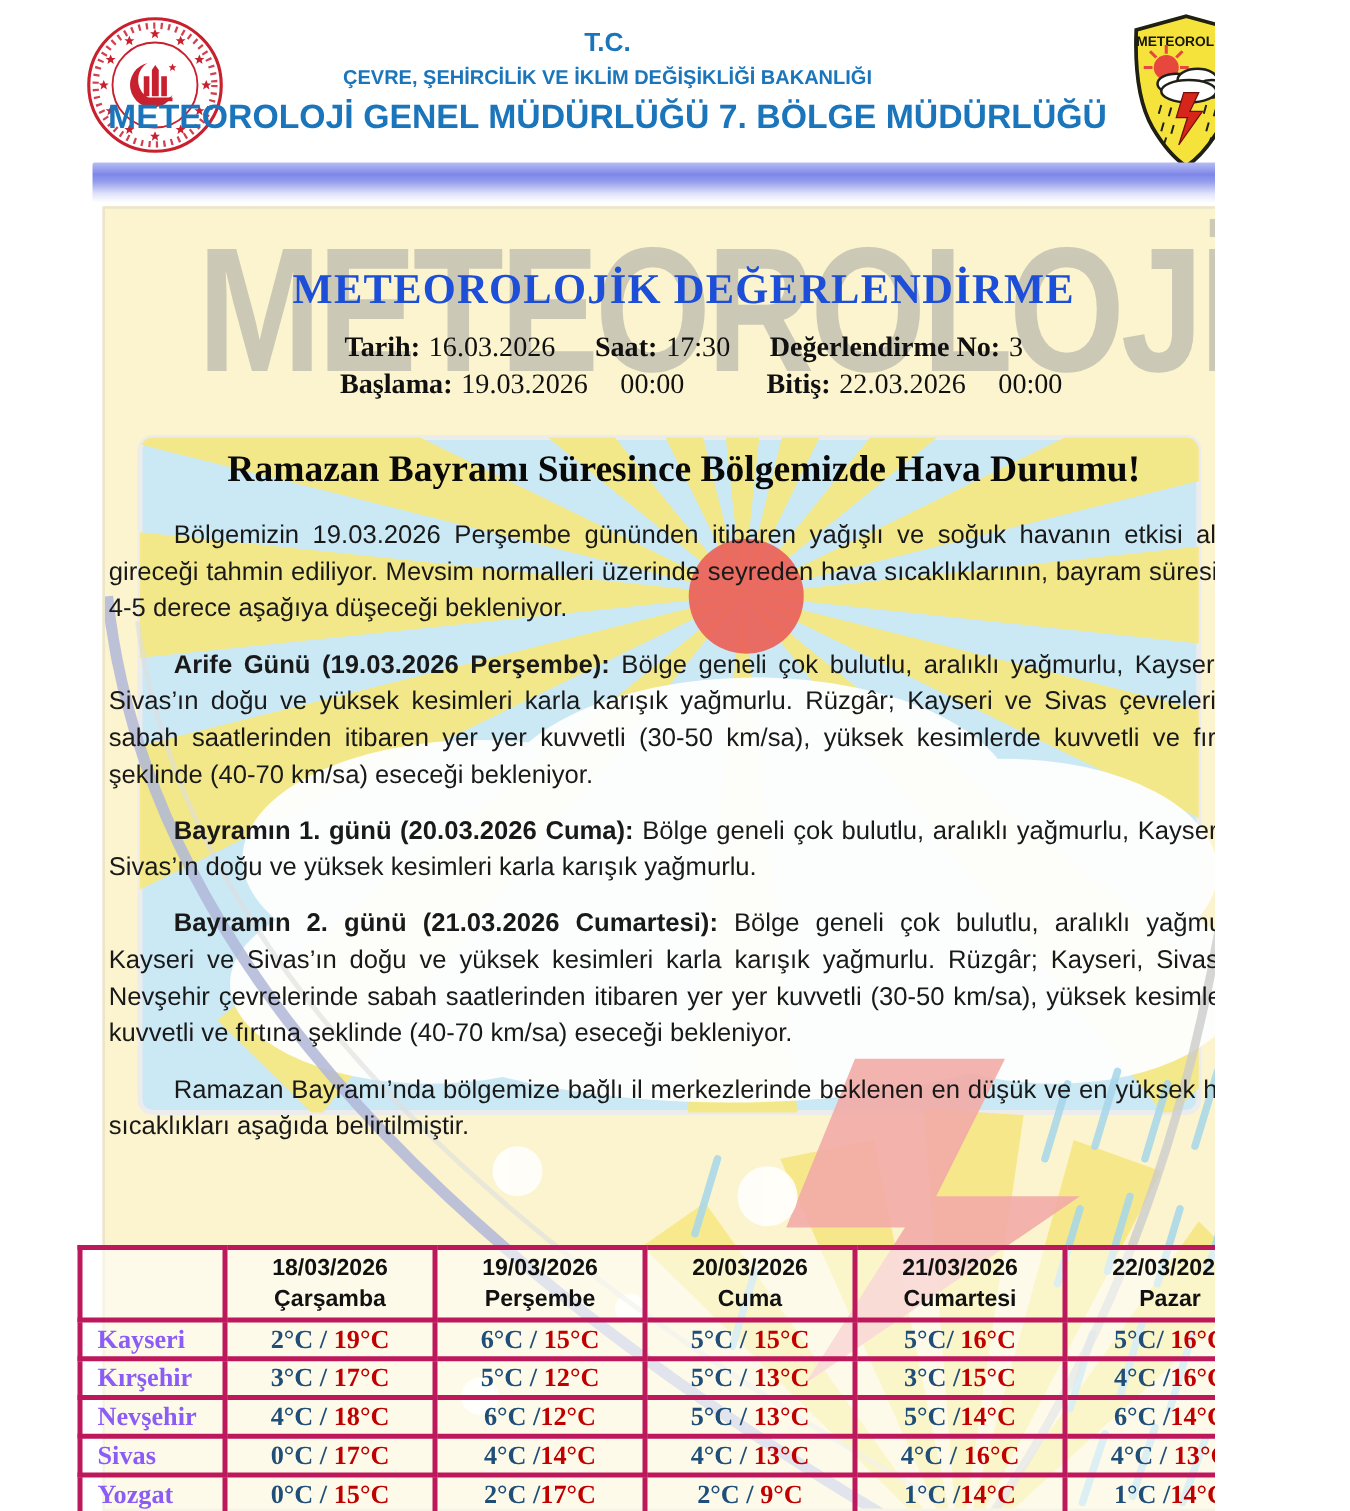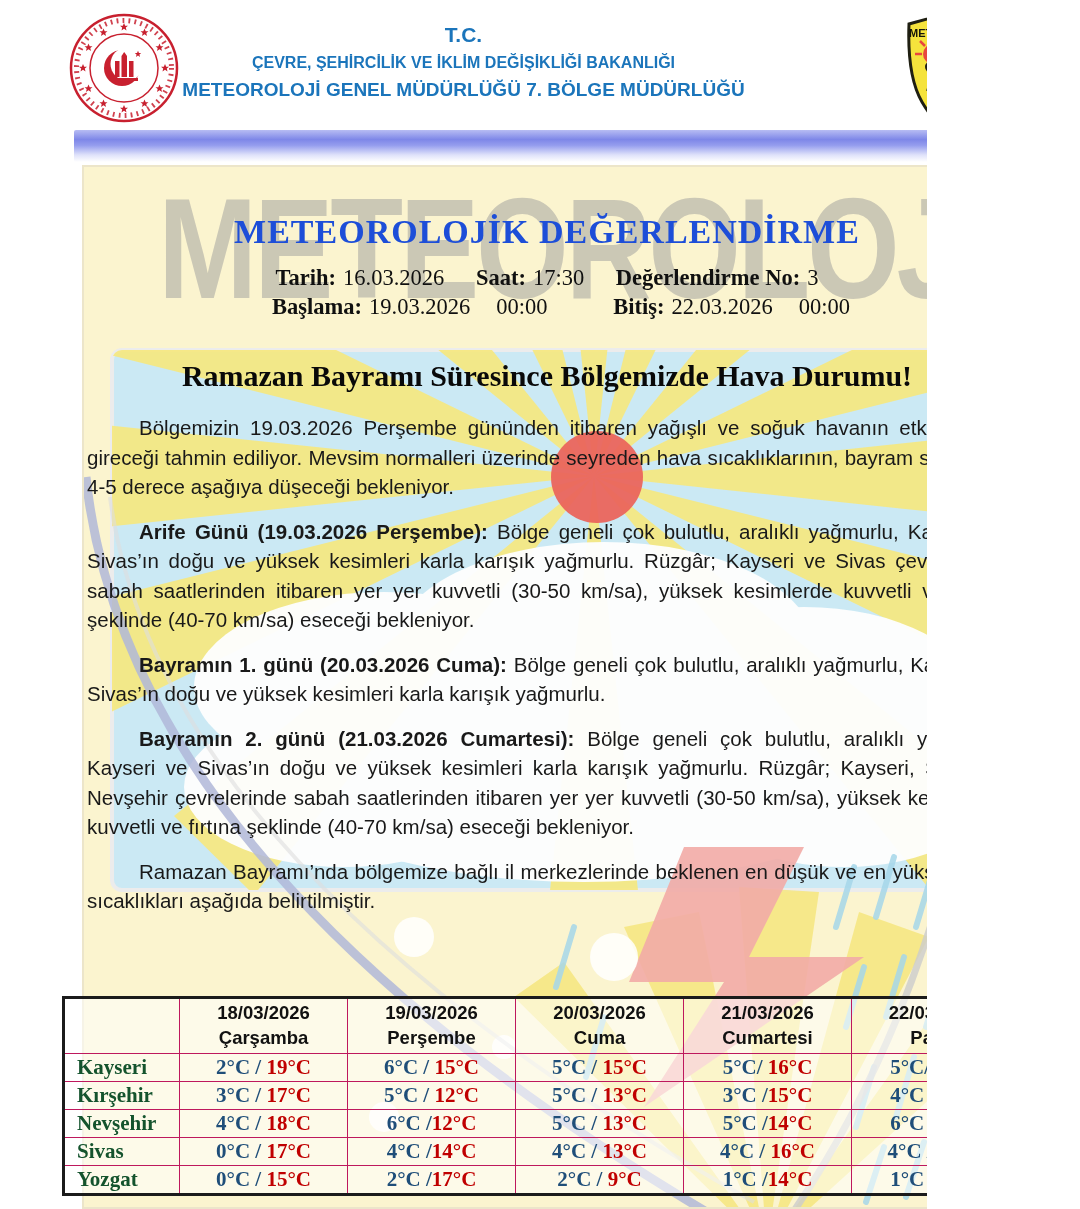--- a/index.html
+++ b/index.html
@@ -1,26 +1,26 @@
 <!DOCTYPE html>
 <html><head>
 <meta charset="utf-8">
 <style>
   html,body{margin:0;padding:0;background:#ffffff;}
   .page{position:relative;width:927px;height:1209px;background:#ffffff;overflow:hidden;
-        font-family:"Liberation Sans",sans-serif;}
+        font-family:"Liberation Sans",sans-serif;padding-left:45px;}
 
   
   .seal{position:absolute;left:68px;top:12px;width:112px;height:112px;}
   .met-logo{position:absolute;left:903px;top:10px;width:92px;height:126px;}
   .header-text{position:absolute;left:0;top:24px;width:100%;text-align:center;
                color:#1b75bb;font-weight:bold;line-height:1.0;}
   .ht1{font-size:21px;margin-bottom:10px;}
   .ht2{font-size:16px;margin-bottom:9px;}
-  .ht3{font-size:19px;}
+  .ht3{font-size:27px;}
   .gradient-bar{position:absolute;left:74px;top:130px;width:932px;height:32px;
       background:linear-gradient(to bottom,#b7bcf3 0%,#7e87e8 30%,#959dee 48%,#dfe2fa 78%,#ffffff 100%);
       border-radius:2px;}
 
   
   .content{position:absolute;left:82px;top:165px;width:930px;height:1044px;
            background:#FBF4CF;border:2px solid #ece5ca;box-sizing:border-box;overflow:hidden;}
   .wm-art{position:absolute;left:0;top:0;width:926px;height:1040px;z-index:0;}
   .wm-text{position:absolute;top:2px;left:0;width:100%;z-index:1;text-align:center;
            font-size:142px;font-weight:bold;letter-spacing:-4px;line-height:1.12;
@@ -39,24 +39,24 @@
   .report-heading{position:absolute;top:192px;left:0;width:100%;z-index:2;text-align:center;
                   font-family:"Liberation Serif",serif;font-weight:bold;font-size:30px;color:#090909;}
   .paragraphs{position:absolute;top:246px;left:3px;width:920px;z-index:2;
               font-size:20.5px;line-height:1.44;color:#191919;text-align:justify;}
   .paragraphs p{margin:0 0 15px 0;text-indent:52px;}
   .paragraphs b{font-weight:bold;}
 
   
   #temp-table{position:absolute;left:62px;top:996px;width:956px;z-index:3;
               border-collapse:collapse;table-layout:fixed;border:3px solid #1b1b1b;}
-  #temp-table th,#temp-table td{border:1px solid #be185d;background:rgba(255,255,255,.55);}
+  #temp-table th,#temp-table td{border:4px solid #be185d;background:rgba(255,255,255,.55);}
   #temp-table thead th{font:bold 18.5px/1.35 "Liberation Sans",sans-serif;color:#111;height:49px;
                        text-align:center;padding:2px 0;}
-  #temp-table tbody th{font:bold 21px "Liberation Serif",serif;color:#14532d;text-align:left;
+  #temp-table tbody th{font:bold 21px "Liberation Serif",serif;color:#8b5cf6;text-align:left;
                        padding-left:12px;height:23px;}
   #temp-table td{font:bold 21px "Liberation Serif",serif;text-align:center;}
   #temp-table .low{color:#1f4e79;}
   #temp-table .sep{color:#1f4e79;white-space:pre;}
   #temp-table .high{color:#c00000;}
 </style>
 </head>
 <body>
 
 <div class="page">

